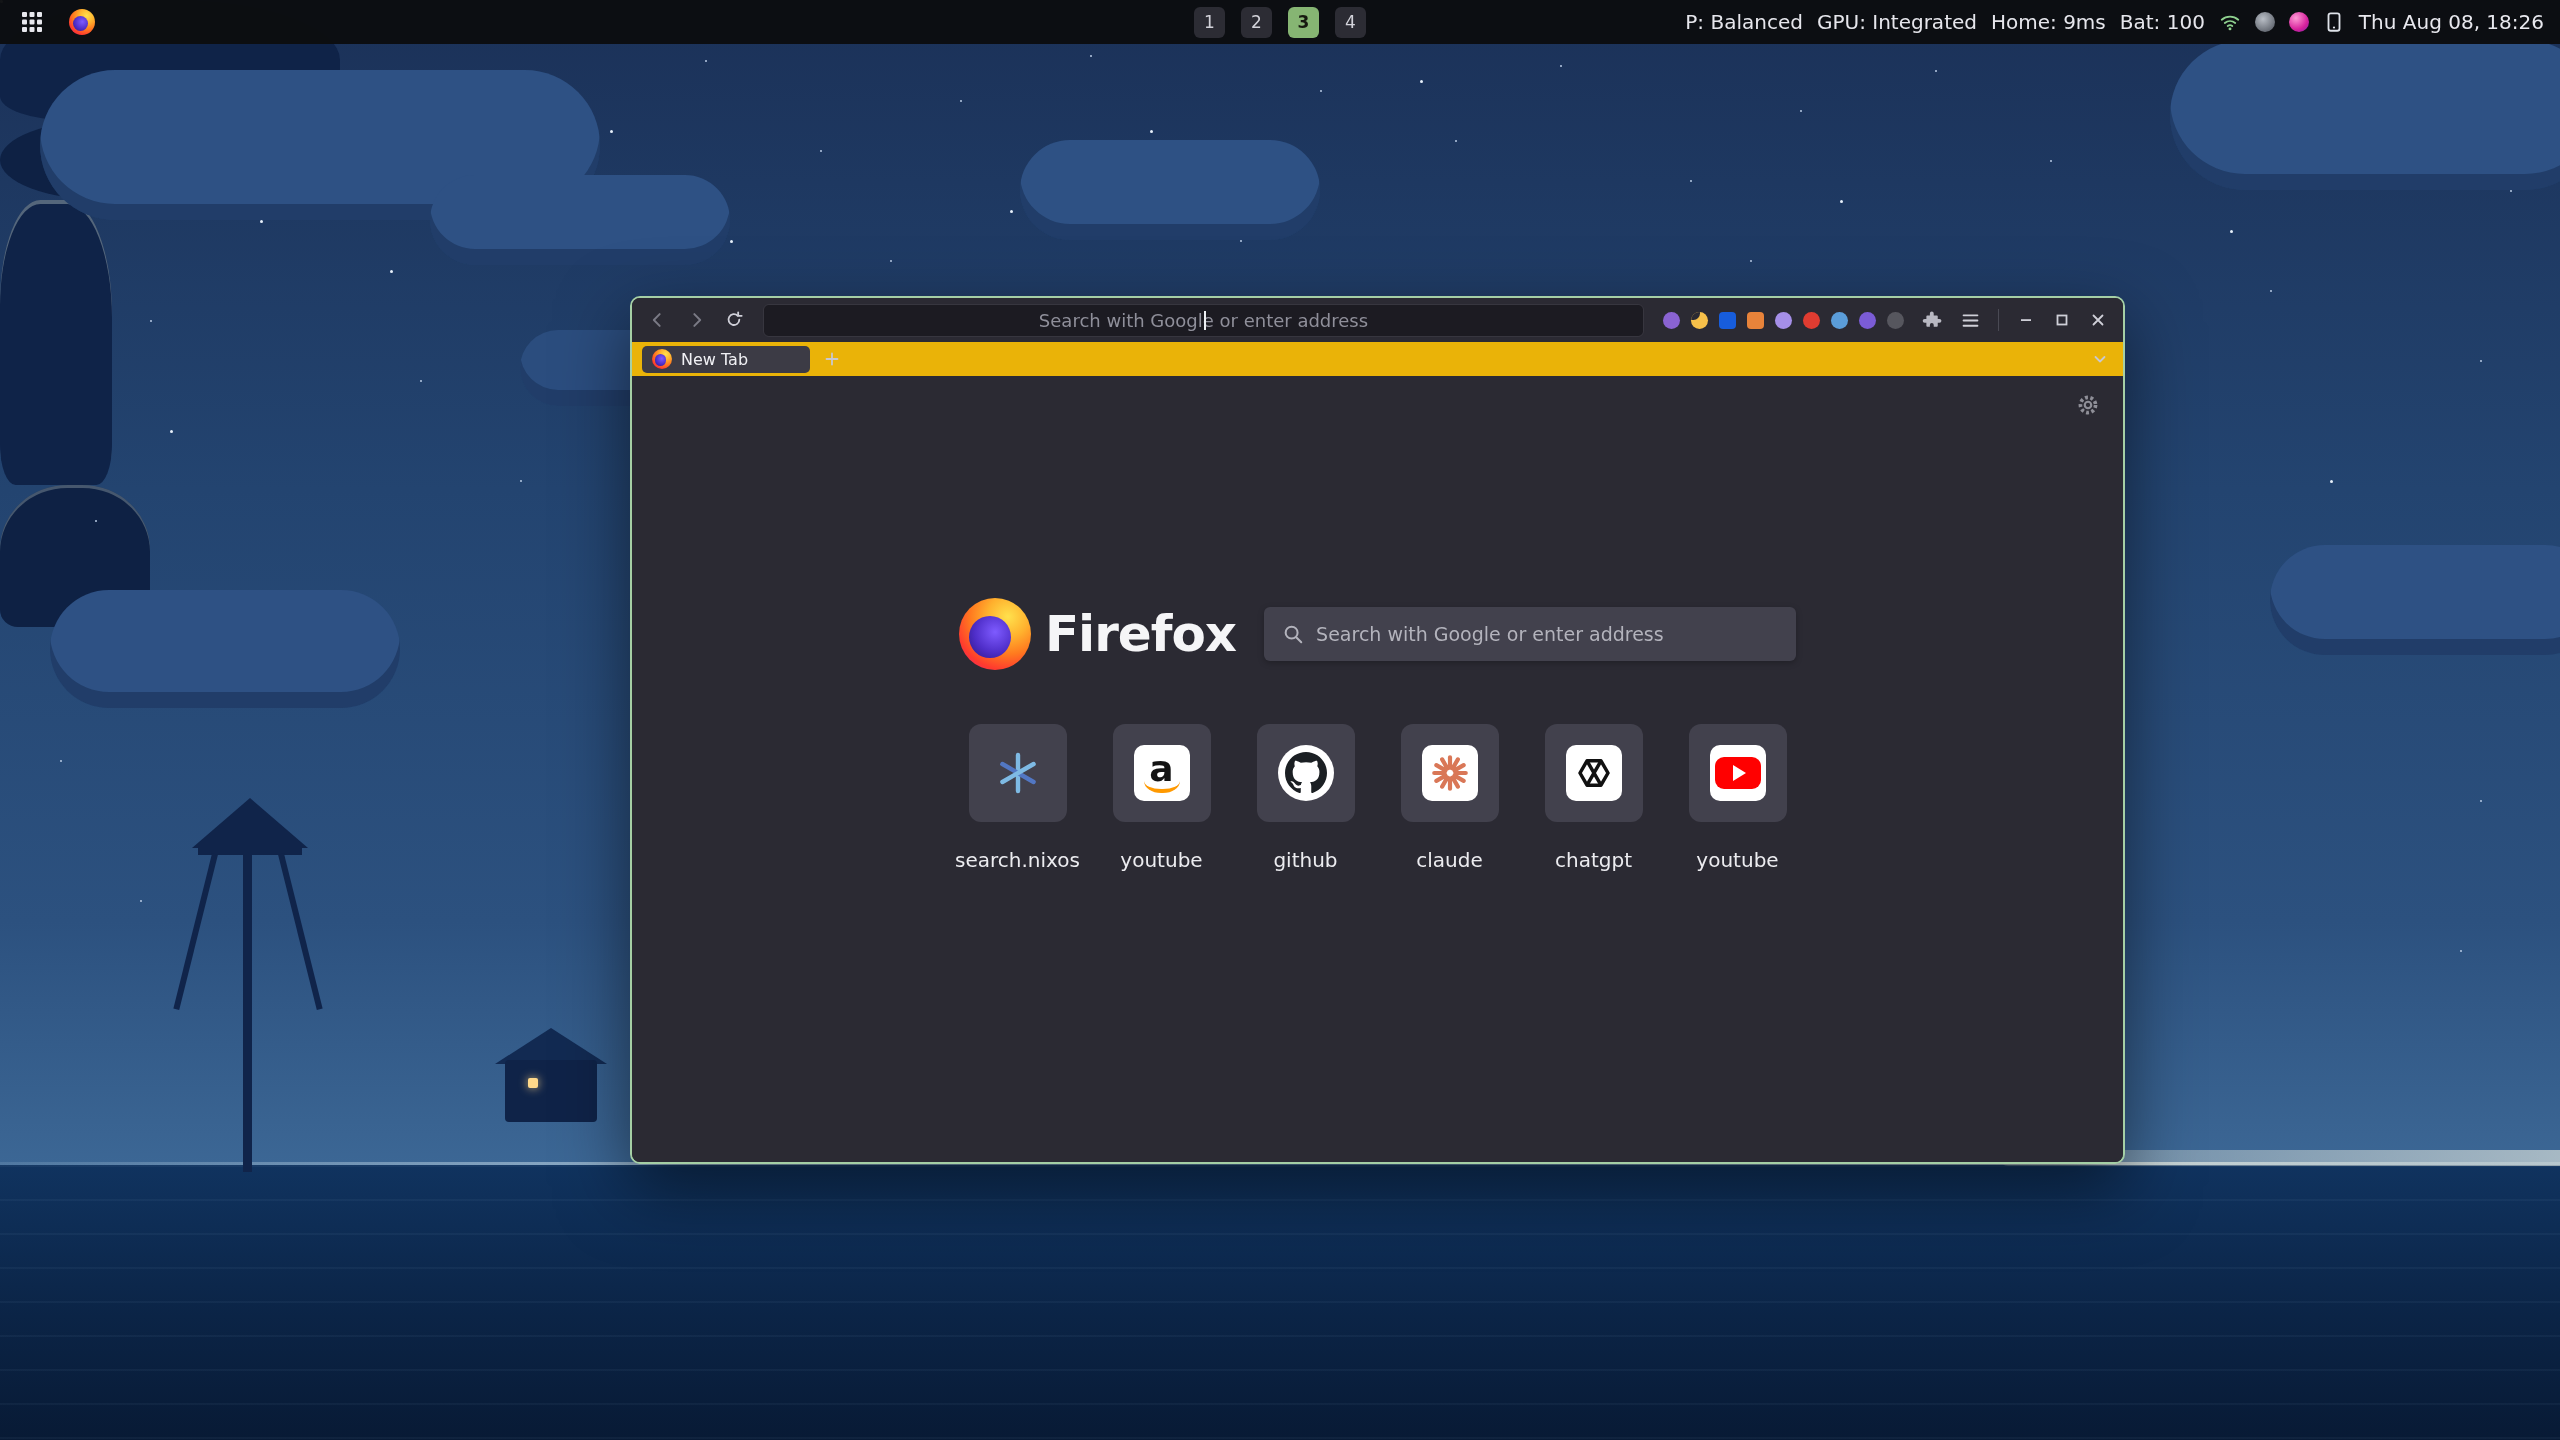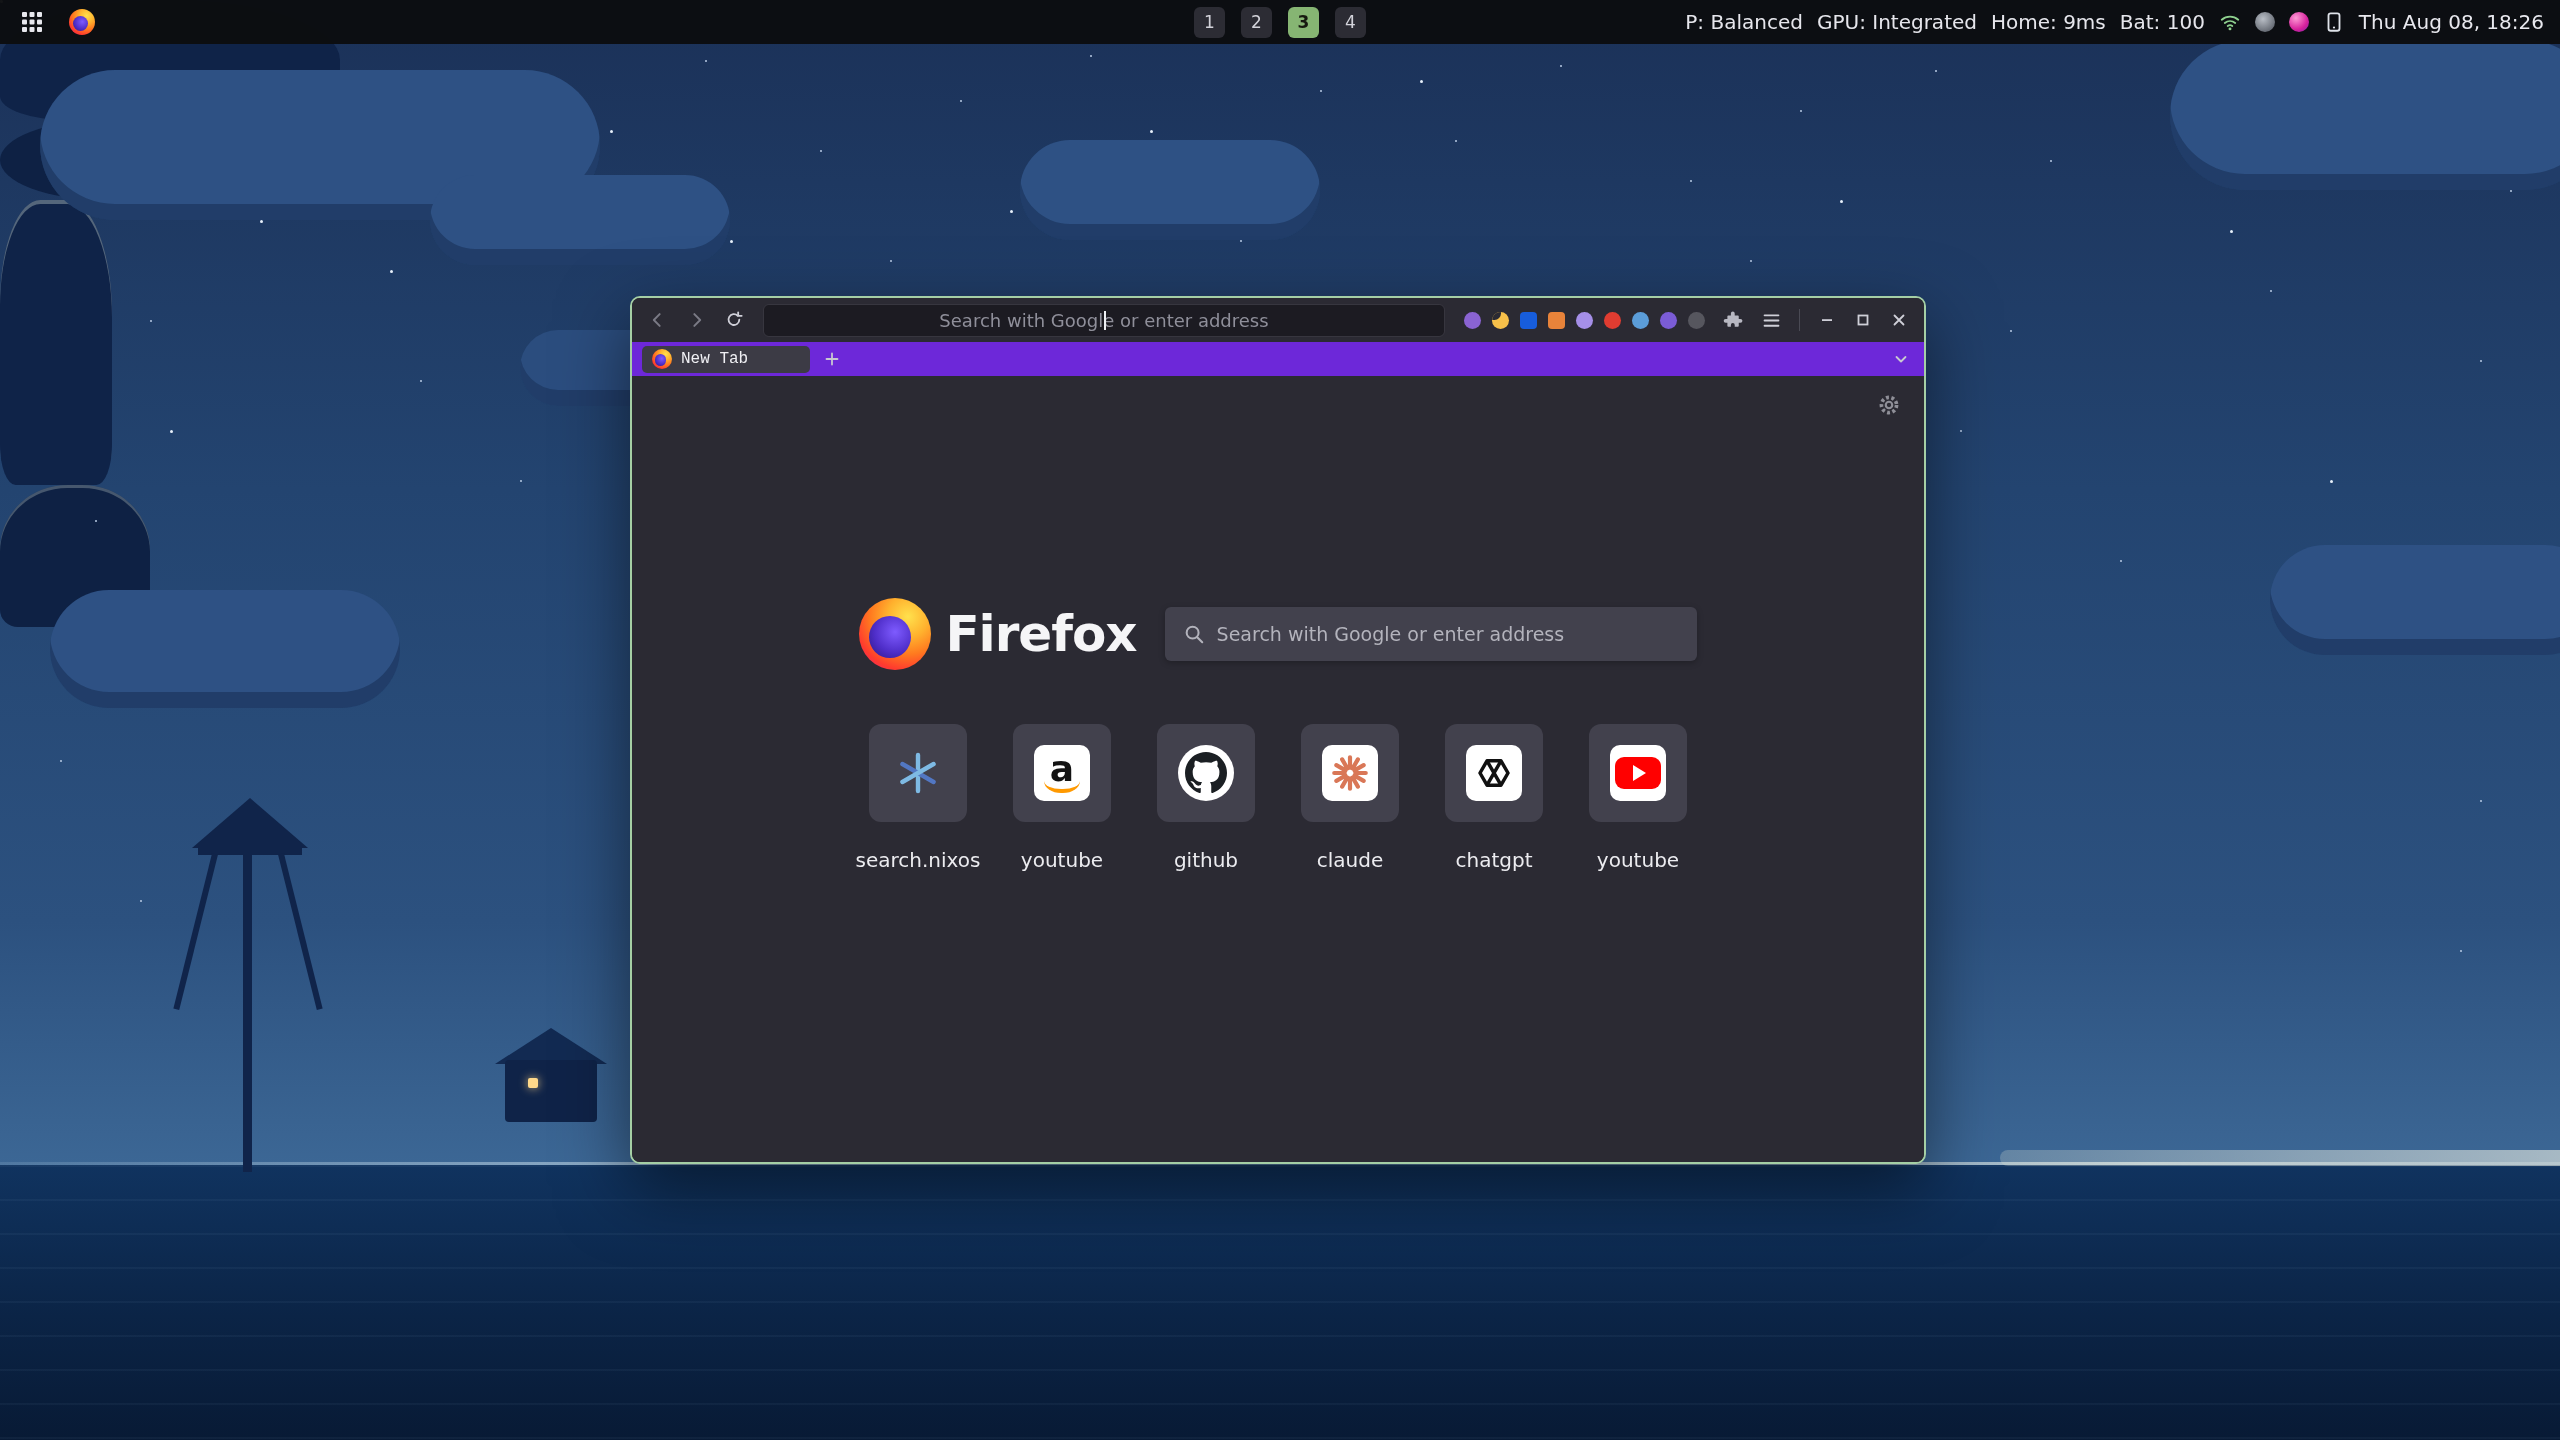--- a/index.html
+++ b/index.html
@@ -79,40 +79,40 @@
   
   .ff-logo { border-radius:50%; flex:none; position:relative; overflow:hidden;
     background:radial-gradient(circle at 68% 26%,#ffe14d 0%,#ffb22e 28%,#ff7a1f 52%,#ff3b2e 74%,#e31587 100%); }
   .ff-logo::after { content:""; position:absolute; left:14%; top:25%; width:58%; height:58%; border-radius:50%;
     background:radial-gradient(circle at 62% 38%,#7e5bff 0%,#4f2ec9 55%,#2a1680 100%); }
   .logo-26 { width:26px; height:26px; }
   .logo-20 { width:20px; height:20px; }
   .logo-72 { width:72px; height:72px; }
 
   
-  .window { position:absolute; left:630px; top:296px; width:1296px; height:868px;
+  .window { position:absolute; left:630px; top:296px; width:1495px; height:868px;
     border:2px solid var(--window-border,#a5cfa5); border-radius:10px; overflow:hidden;
     display:flex; flex-direction:column; box-shadow:0 24px 70px rgba(0,0,0,.5); background:#2b2a33; z-index:40; }
 
   .navbar { height:44px; flex:none; background:#2b2a33; display:flex; align-items:center; padding:0 10px; gap:6px; }
   .nav-btn { width:32px; height:32px; border-radius:4px; display:flex; align-items:center; justify-content:center; flex:none; }
   .urlbar { flex:1; height:31px; background:#1c1b22; border-radius:5px; margin:0 8px; position:relative;
     display:flex; align-items:center; justify-content:center; outline:1px solid rgba(255,255,255,.06); }
   .url-ph { color:#8f8f9a; font-size:18px; }
   .caret { position:absolute; left:50%; top:6px; bottom:6px; width:2px; background:#eef0f4; }
   .ext-row { display:flex; align-items:center; gap:11px; padding:0 6px; flex:none; }
   .ext { width:17px; height:17px; border-radius:50%; display:inline-block; position:relative; flex:none; }
   .ext.square { border-radius:4px; }
   .ext.crescent { overflow:hidden; }
   .ext.crescent::after { content:""; position:absolute; left:-28%; top:-28%; width:78%; height:78%;
     border-radius:50%; background:#2b2a33; }
   .nav-divider { width:1px; height:22px; background:#4a4a54; margin:0 6px; flex:none; }
   .win-ctl { width:30px; height:30px; display:flex; align-items:center; justify-content:center; flex:none; }
 
-  .tabbar { height:34px; flex:none; background:#6d28d9; display:flex; align-items:center; padding:0 10px; gap:8px;font-family:Liberation Mono, monospace; }
+  .tabbar { height:34px; flex:none; background:#eab308; display:flex; align-items:center; padding:0 10px; gap:8px; }
   .tab { width:168px; height:27px; background:#3c3b45; border-radius:5px; display:flex; align-items:center;
     gap:9px; padding:0 10px; color:#f0f0f4; font-size:16px; }
   .tab span.t-label { white-space:nowrap; overflow:hidden; }
   .newtab-btn { width:27px; height:27px; border-radius:5px; display:flex; align-items:center; justify-content:center; }
   .tab-spacer { flex:1; }
   .tablist-btn { width:27px; height:27px; display:flex; align-items:center; justify-content:center; }
 
   .content { flex:1; background:#2b2a33; position:relative; display:flex; flex-direction:column; align-items:center; }
   .gear-btn { position:absolute; top:16px; right:22px; width:26px; height:26px; }
   .hero { margin-top:222px; display:flex; align-items:center; gap:14px; }

